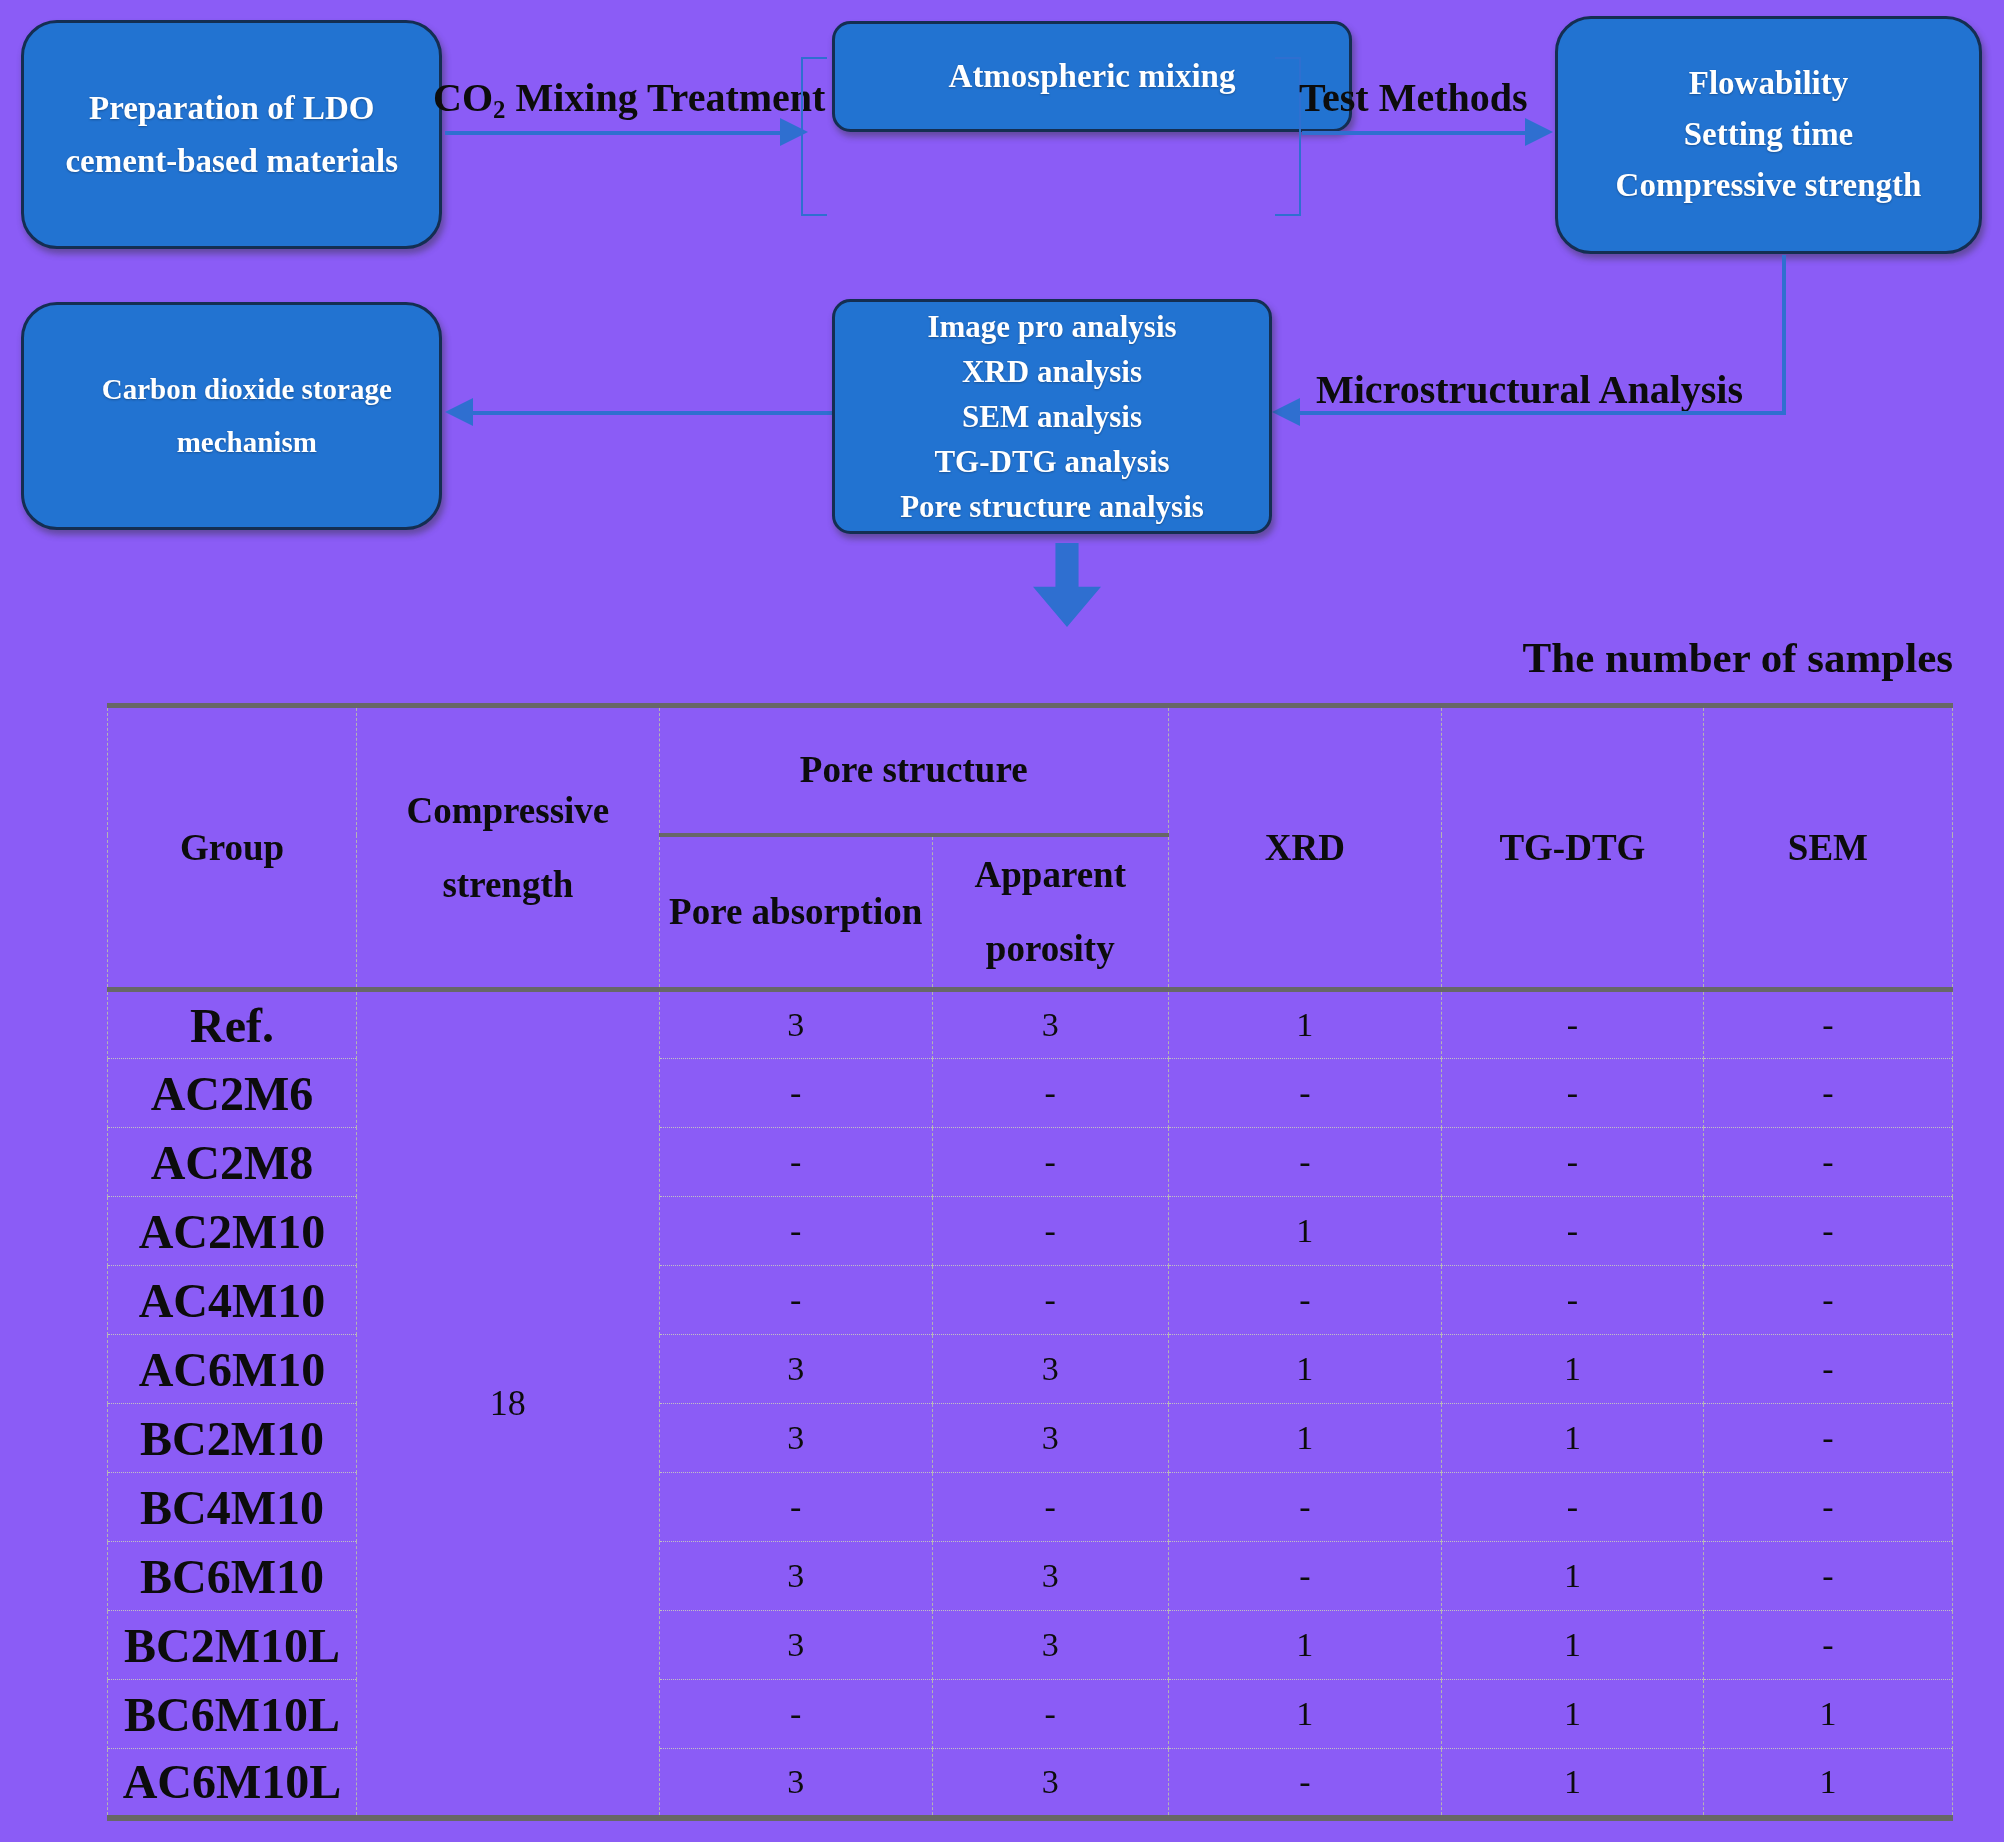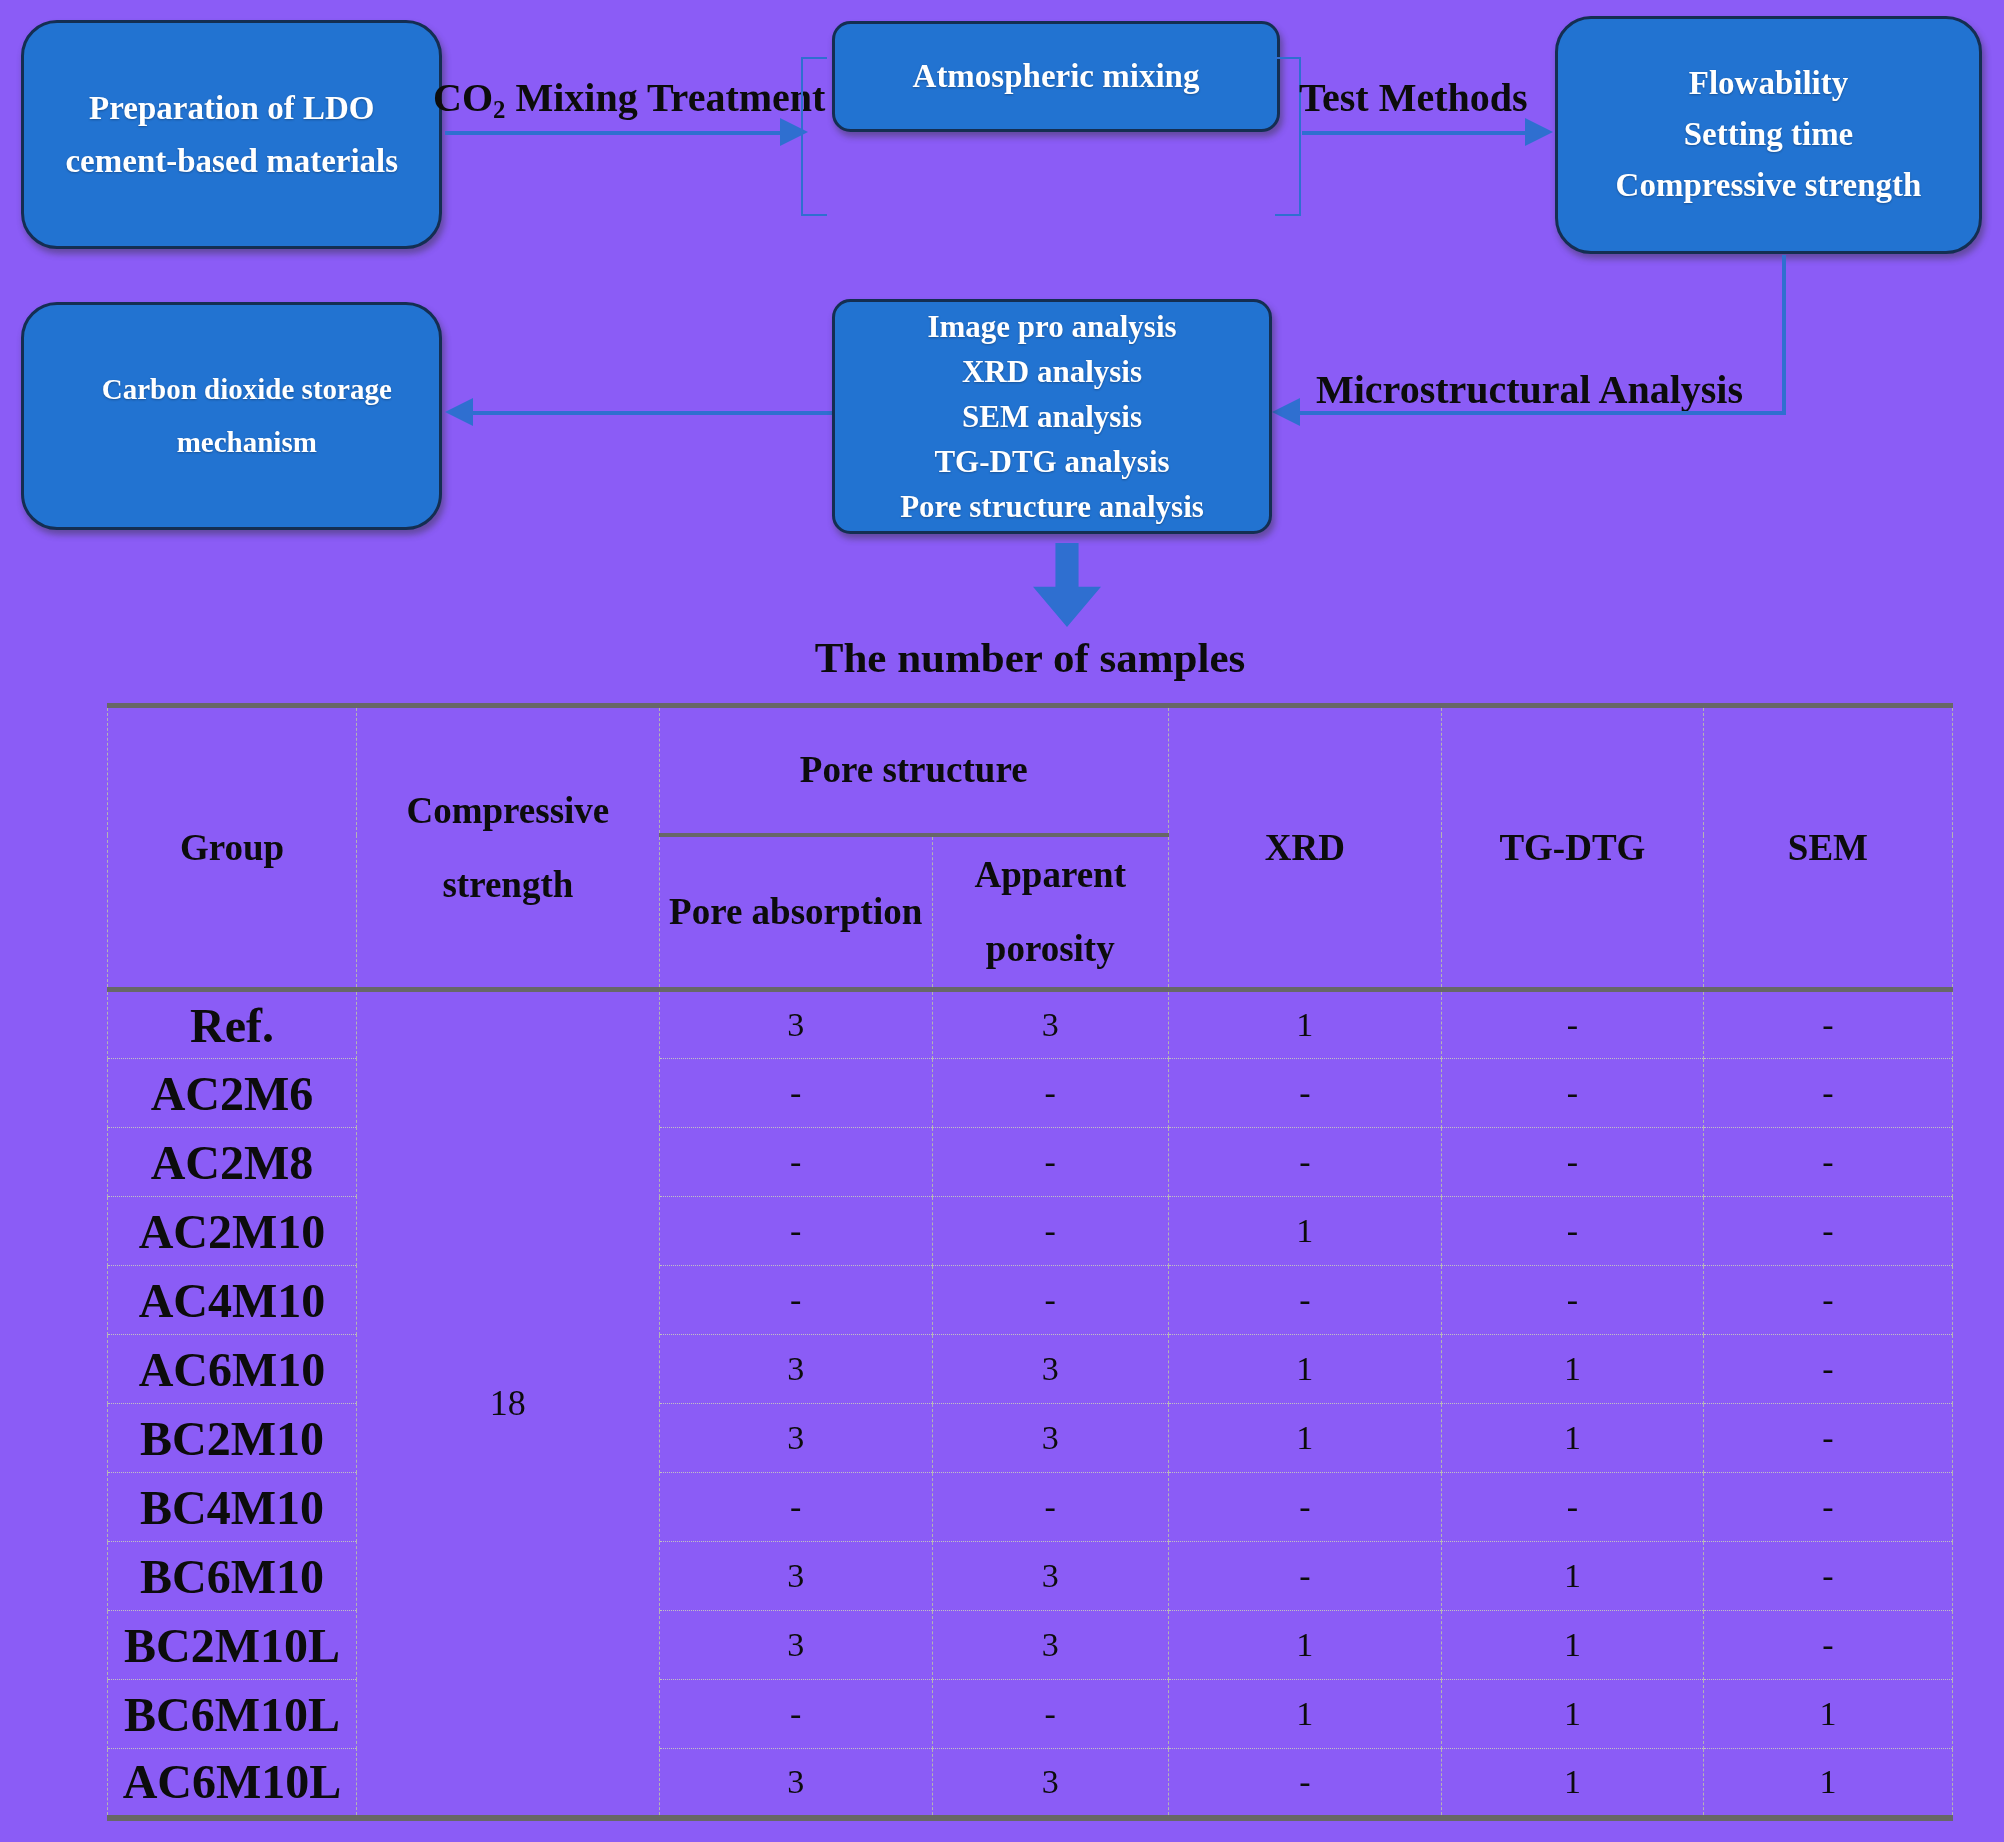--- a/index.html
+++ b/index.html
@@ -23,21 +23,21 @@
     box-shadow:2.1px 5px 6.4px rgba(50,50,60,.45);
     display:flex;flex-direction:column;align-items:center;justify-content:center;
     color:#ffffff;font-weight:bold;text-align:center;
     text-shadow:0 1.4px 2.1px rgba(10,20,40,.35);
   }
   .fbox .bline{display:block;}
   .big-radius{border-radius:36px;}
   .mid-radius{border-radius:18.5px;}
 
   #box-preparation{left:21.3px;top:20px;width:421px;height:229px;font-size:33px;line-height:53px;}
-  #box-atmospheric{left:832px;top:21.3px;width:448px;height:111px;font-size:33px;}
+  #box-atmospheric{left:832px;top:21.3px;width:520px;height:111px;font-size:33px;}
   #box-bubble{left:832px;top:147px;width:440px;height:104px;font-size:33px;}
   #box-flowability{left:1555px;top:15.7px;width:427px;height:238px;font-size:33px;line-height:51px;}
   #box-carbon{left:21.3px;top:302px;width:421px;height:228px;font-size:29px;line-height:53px;padding-left:30px;}
   #box-analysis{left:832px;top:299px;width:440px;height:235px;font-size:31px;line-height:45px;}
 
   
   .hline,.vline{position:absolute;background:var(--connector);}
   .hline{height:3.6px;}
   .vline{width:3.6px;}
   .arr-right,.arr-left{position:absolute;width:0;height:0;border-top:14.2px solid transparent;border-bottom:14.2px solid transparent;}
@@ -65,21 +65,21 @@
   }
 
   
   .flabel{position:absolute;color:#0c0c0c;font-weight:bold;font-size:40px;text-align:left;white-space:nowrap;}
   #label-co2{left:433px;top:74px;width:370px;}
   #label-co2 sub{font-size:0.62em;vertical-align:-0.3em;}
   #label-test-methods{left:1299px;top:74px;width:242px;}
   #label-microstructural{left:1316px;top:366px;width:498px;}
 
   
-  #table-title{position:absolute;left:107px;top:633px;width:1846px;text-align:center;
+  #table-title{position:absolute;left:107px;top:633px;width:1846px;text-align:right;
     font-size:43px;font-weight:bold;color:#0c0c0c;}
   #samples-table{
     position:absolute;left:107px;top:703px;width:1846px;
     border-collapse:collapse;table-layout:fixed;
     border-top:5.7px solid var(--heavy);
     border-bottom:6.4px solid var(--heavy);
   }
   #samples-table th,#samples-table td{
     border-left:1.4px dashed var(--dash);
     padding:0 5.7px;text-align:center;vertical-align:middle;

